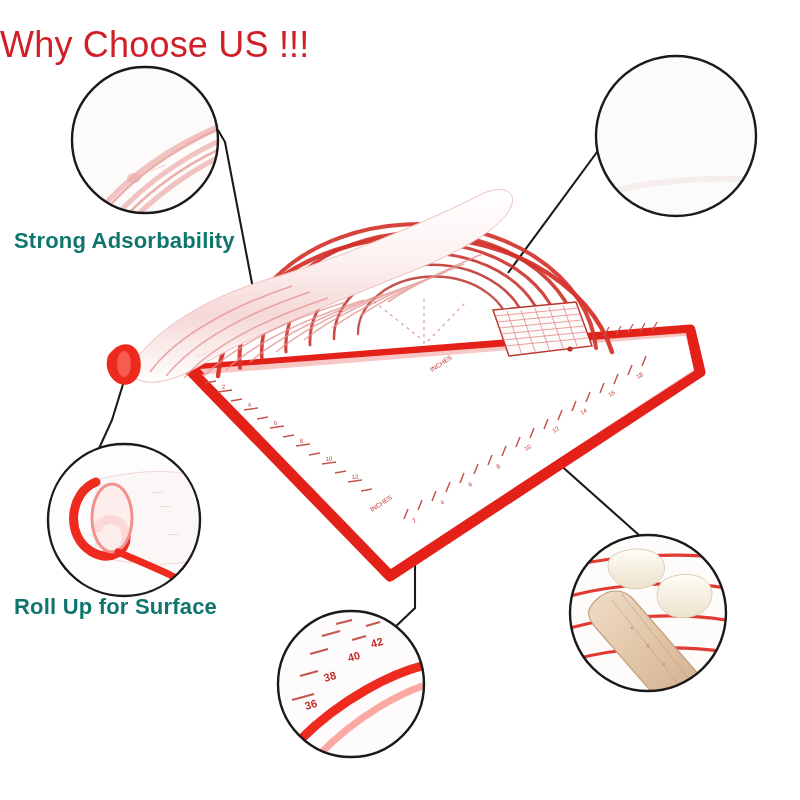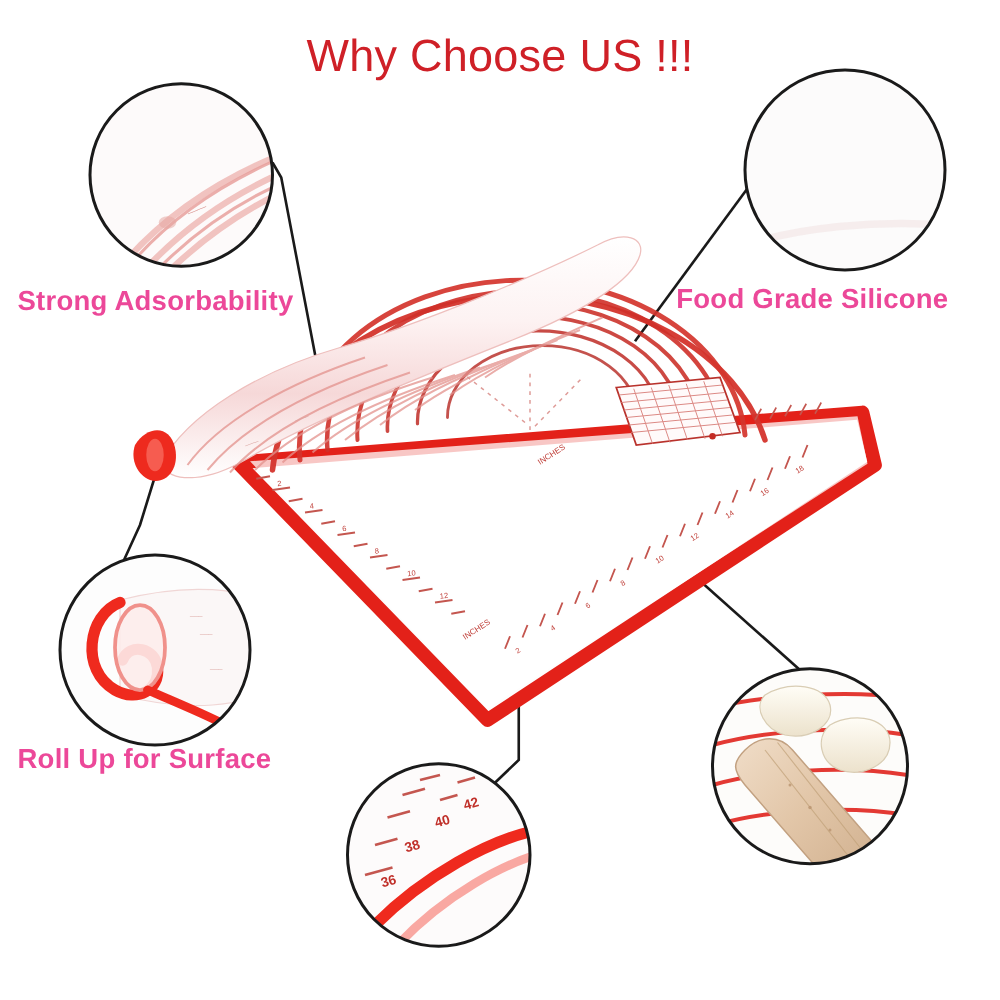--- a/index.html
+++ b/index.html
@@ -9,27 +9,26 @@
     font-family:"Liberation Sans", sans-serif;
     overflow:hidden;
     position:relative;
   }
   #stage{position:absolute;left:0;top:0;width:800px;height:800px;}
   #art{position:absolute;left:0;top:0;}
 
   .label{
     position:absolute;
     font-weight:bold;
-    color:#ec4899;
+    color:#0f766e;
     white-space:nowrap;
     letter-spacing:.2px;
   }
   #title{
     left:0;right:0;top:24px;
-    text-align:center;
     font-size:36px;
     color:#cf2027;
     font-weight:normal;
   }
   #lbl-adsorb{left:14px;  top:228px; font-size:22px;}
   #lbl-food{  left:541px; top:226px; font-size:22px;}
   #lbl-roll{  left:14px;  top:594px; font-size:22px;}
   #lbl-calib{ left:150px; top:726px; font-size:22px;}
   #lbl-nonstick{left:534px;top:700px;font-size:22px;}
 </style>
@@ -329,19 +328,18 @@
         <circle cx="632" cy="628" r="1.2" fill="#b9946f" opacity=".8"></circle>
       </g>
       <circle cx="648" cy="613" r="78" fill="none" stroke="#1a1a1a" stroke-width="2.4"></circle>
     </g>
   </svg>
 
   <div id="title" class="label">Why Choose US !!!</div>
 
   <div id="lbl-adsorb" class="label">Strong Adsorbability</div>
 
-  <div id="lbl-food" class="label">Food Grade Silicone</div>
 
   <div id="lbl-roll" class="label">Roll Up for Surface</div>
 
 
 
 </div>
 
 </body></html>

